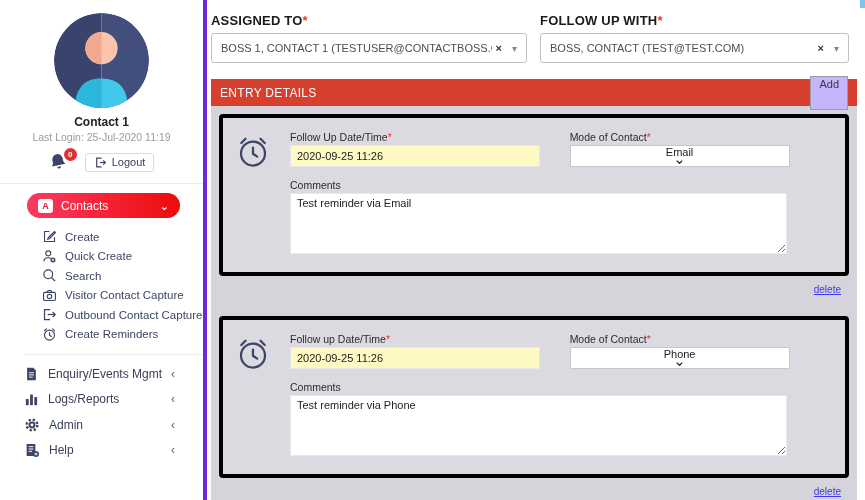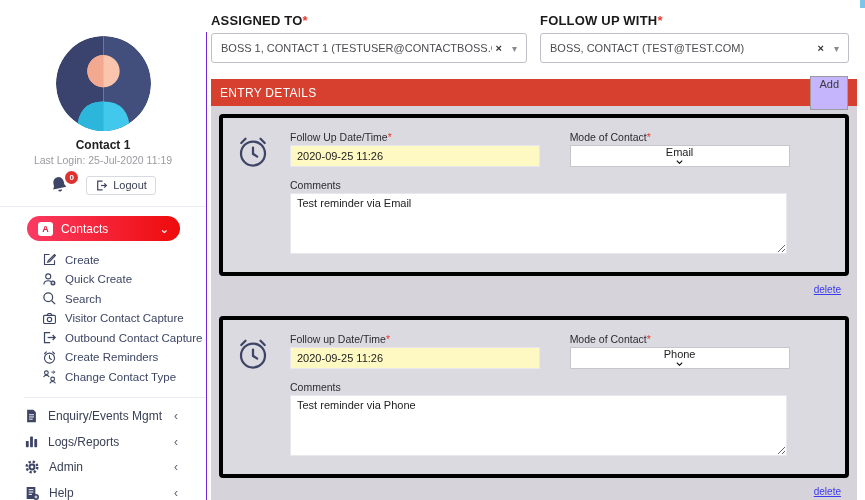--- a/index.html
+++ b/index.html
@@ -1,21 +1,21 @@
 <!DOCTYPE html>
 <html><head>
 <meta charset="utf-8">
 <style>
   * { margin:0; padding:0; box-sizing:border-box; }
   html,body { width:865px; height:500px; background:#fff; overflow:hidden;
     font-family:"Liberation Sans","DejaVu Sans",sans-serif; }
   .app { display:flex; width:865px; height:500px; position:relative; }
 
   
-  .sidebar { width:207px; min-width:207px; border-right:1px solid #6d28d9; padding-top:4px;margin-top:32px; }
+  .sidebar { width:207px; min-width:207px; border-right:4px solid #6d28d9; padding-top:13px; }
   .avatar-wrap { display:flex; justify-content:center; }
   .avatar { width:95px; height:95px; border-radius:50%; display:block; }
   .user-name { text-align:center; font-size:12px; font-weight:bold; color:#222; margin-top:7px; }
   .last-login { text-align:center; font-size:10.5px; color:#9a9aa2; margin-top:2px; }
   .user-actions { display:flex; justify-content:center; align-items:center; gap:14px; margin-top:9px; }
   .bell-wrap { position:relative; width:22px; height:20px; cursor:pointer; }
   .bell-svg { transform:rotate(-12deg); }
   .badge { position:absolute; top:-4px; right:-6px; background:#e03131; color:#fff; font-size:8px;
     font-weight:bold; width:13px; height:13px; border-radius:50%; display:flex; align-items:center; justify-content:center; }
   .logout-btn { display:flex; align-items:center; gap:5px; border:1px solid #d9d9e0; background:#fff;
@@ -179,30 +179,20 @@
         <span class="submenu-label">Outbound Contact Capture</span>
       </div>
       <div class="submenu-item">
         <svg width="15" height="15" viewBox="0 0 24 24" fill="none" stroke="#3c4564" stroke-width="1.8">
           <circle cx="12" cy="13" r="8"></circle>
             <path d="M12 9v4.2l3 2" stroke-linecap="round"></path>
           <path d="M4 6l3-3M20 6l-3-3" stroke-linecap="round"></path>
         </svg>
         <span class="submenu-label">Create Reminders</span>
       </div>
-      <div class="submenu-item">
-        <svg width="15" height="15" viewBox="0 0 24 24" fill="none" stroke="#3c4564" stroke-width="1.8">
-          <circle cx="7" cy="6" r="3"></circle>
-            <path d="M2.5 13c.8-2 2.5-3 4.5-3s3.7 1 4.5 3"></path>
-          <circle cx="17" cy="16" r="3"></circle>
-            <path d="M12.5 23c.8-2 2.5-3 4.5-3s3.7 1 4.5 3"></path>
-          <path d="M15 5h5M18 2.5L20.5 5 18 7.5" stroke-width="1.5"></path>
-        </svg>
-        <span class="submenu-label">Change Contact Type</span>
-      </div>
     </div>
 
     <div class="sections">
       <div class="section-item">
         <svg width="15" height="16" viewBox="0 0 24 24" fill="#3d4466">
           <path d="M5 2h10l4 4v16H5z"></path>
             <path d="M8 10h8M8 13.5h8M8 17h6" stroke="#fff" stroke-width="1.5"></path>
         </svg>
         <span class="section-label">Enquiry/Events Mgmt</span>
         <span class="section-chev">‹</span>

